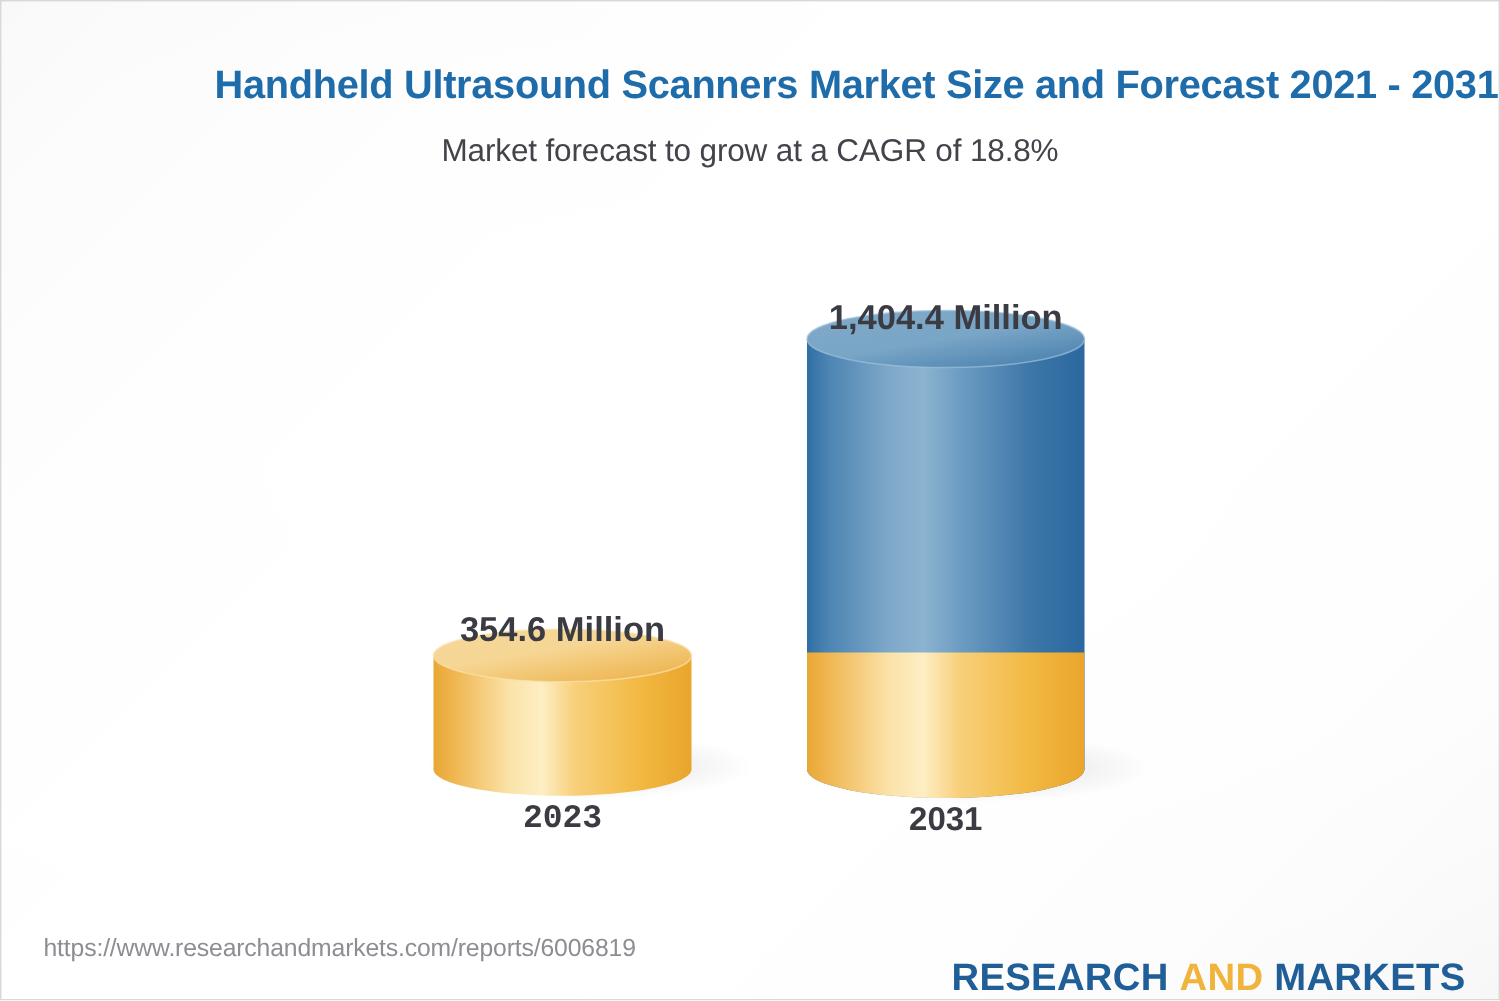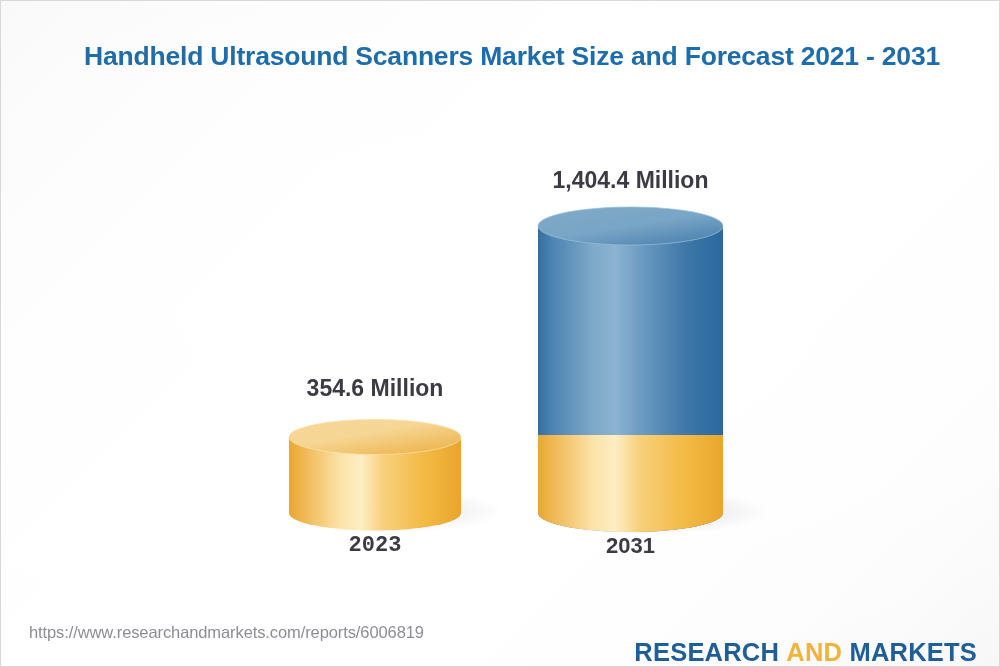--- a/index.html
+++ b/index.html
@@ -32,21 +32,21 @@
     pointer-events: none;
     background:
       radial-gradient(120% 95% at 50% 45%, rgba(255,255,255,0.95) 0%, rgba(255,255,255,0.55) 55%, rgba(244,244,245,0.0) 100%);
   }
 
   .title {
     position: absolute;
     left: 0;
     right: 0;
     top: 40px;
-    text-align: center;
+    text-align: right;
     font-size: 26.5px;
     font-weight: bold;
     color: #1f6cab;
     letter-spacing: -0.2px;
     z-index: 5;
     padding-left: 24px;
   }
   .subtitle {
     position: absolute;
     left: 0;
@@ -71,20 +71,21 @@
 
   
   .value-label {
     position: absolute;
     font-size: 23px;
     font-weight: bold;
     color: #3b3b43;
     text-align: center;
     white-space: nowrap;
     z-index: 6;
+    margin-top: 31px;
   }
   .value-label.b2023 {
     left: 288px;
     width: 172px;
     top: 374px;
   }
   .value-label.b2031 {
     left: 537px;
     width: 185px;
     top: 166px;
@@ -153,20 +154,21 @@
     white-space: nowrap;
   }
 </style>
 </head>
 <body>
 
 <div class="page">
 
   <div class="title">Handheld Ultrasound Scanners Market Size and Forecast 2021 - 2031</div>
 
+  <div class="subtitle">Market forecast to grow at a CAGR of 18.8%</div>
 
   <svg class="plot" viewBox="0 0 1000 667" width="1000" height="667" xmlns="http://www.w3.org/2000/svg">
     <defs>
 
       <linearGradient id="goldBody" x1="0" y1="0" x2="1" y2="0">
         <stop offset="0.00" stop-color="#e8a733"></stop>
         <stop offset="0.06" stop-color="#eeb249"></stop>
         <stop offset="0.30" stop-color="#fbe3a9"></stop>
         <stop offset="0.42" stop-color="#fdeec4"></stop>
         <stop offset="0.55" stop-color="#f8cf7a"></stop>

